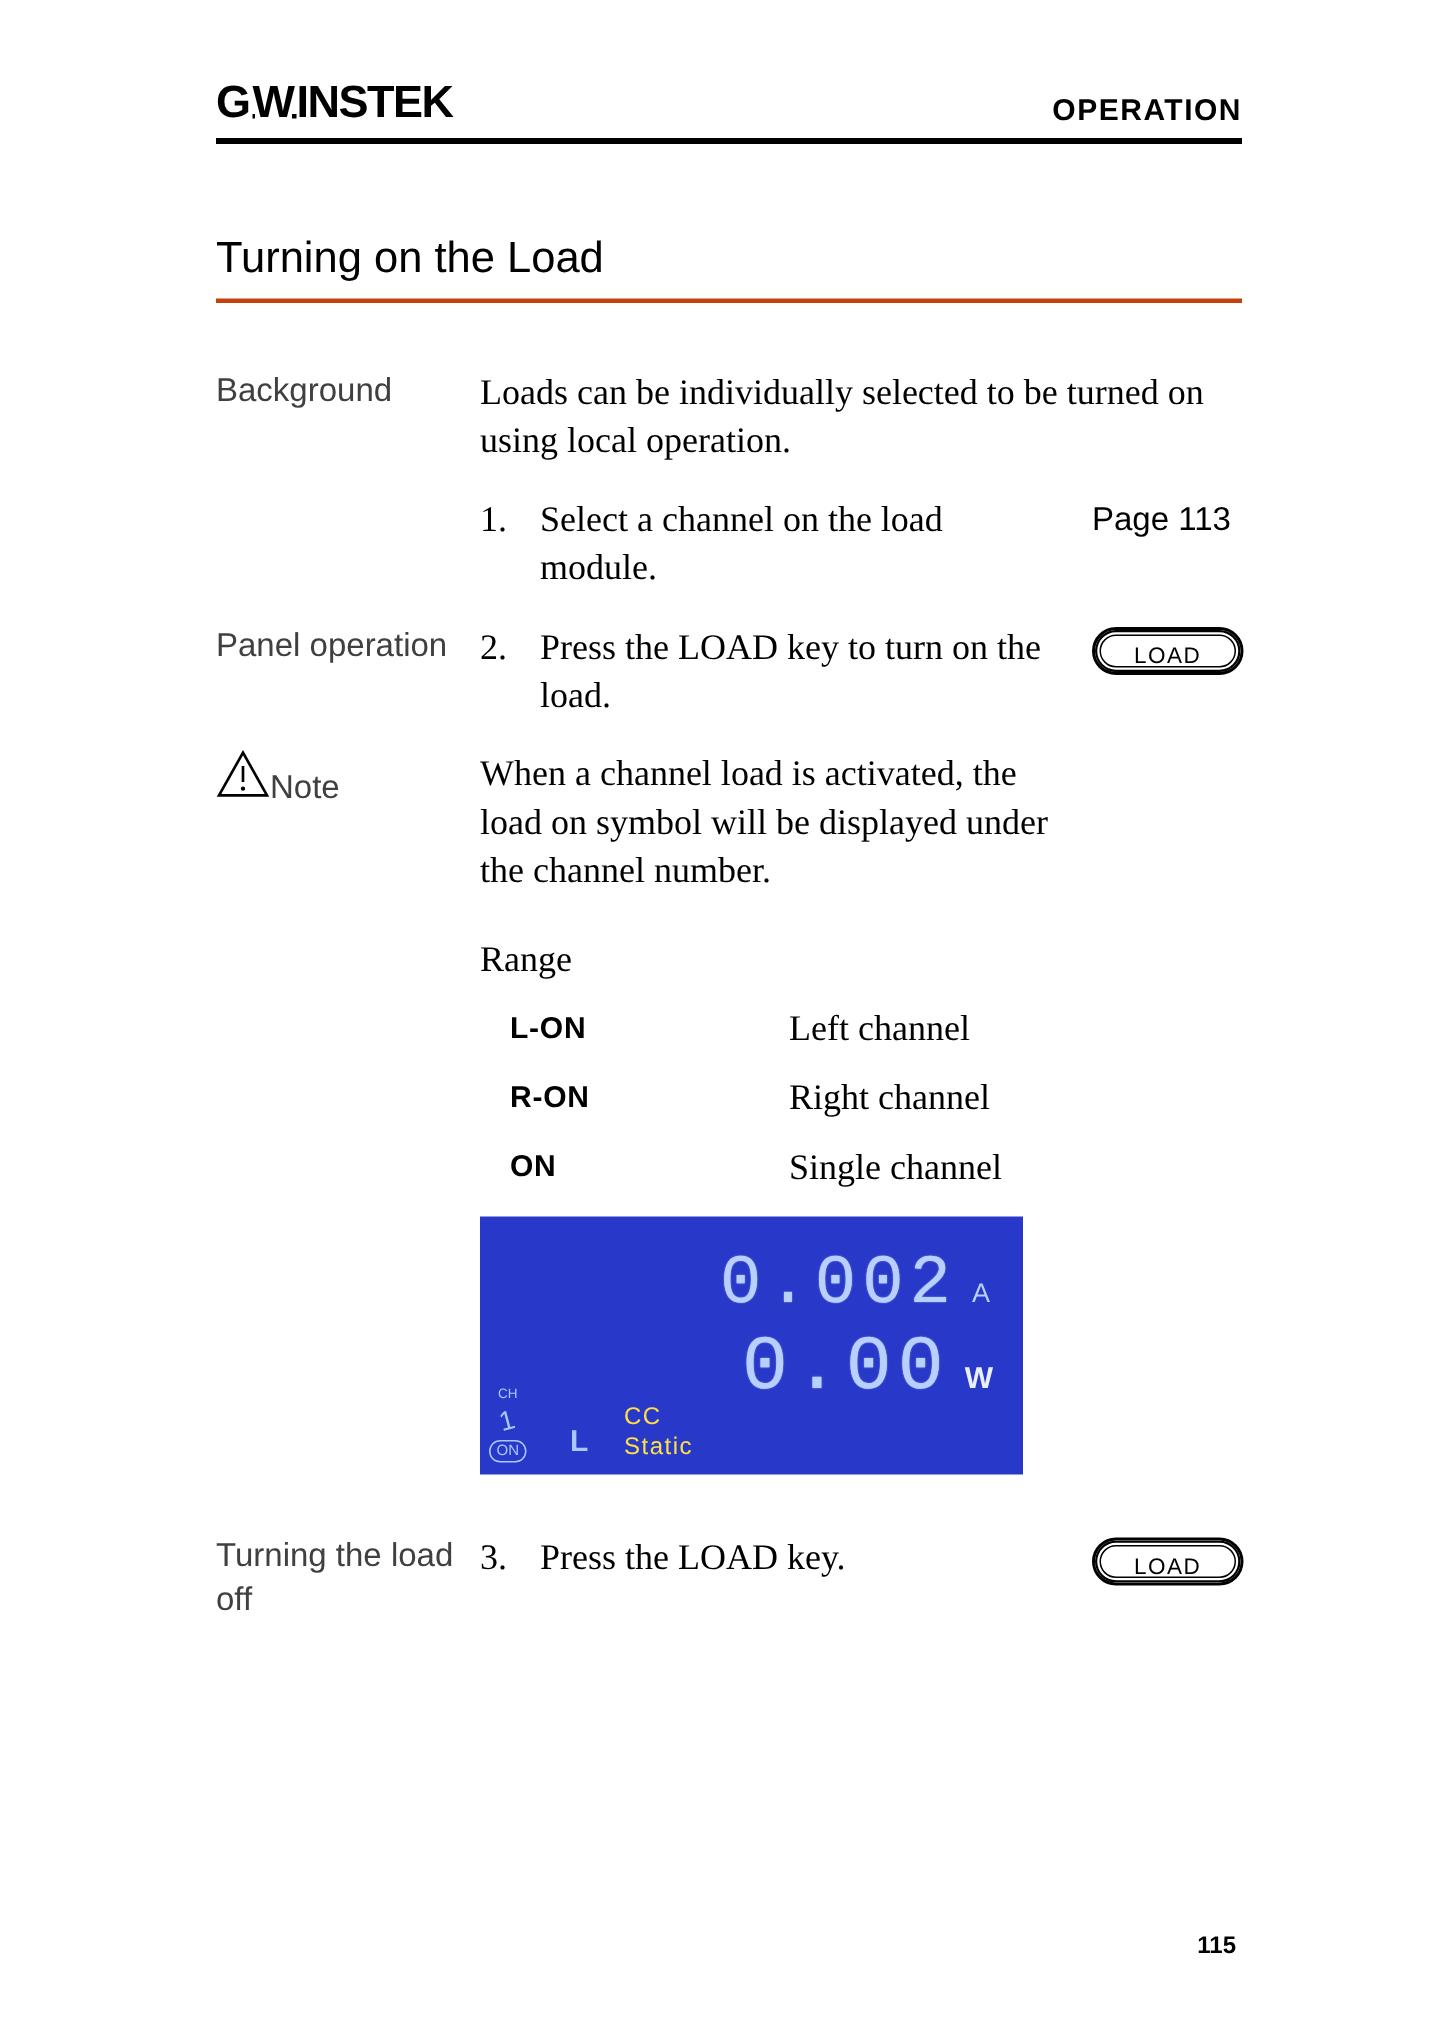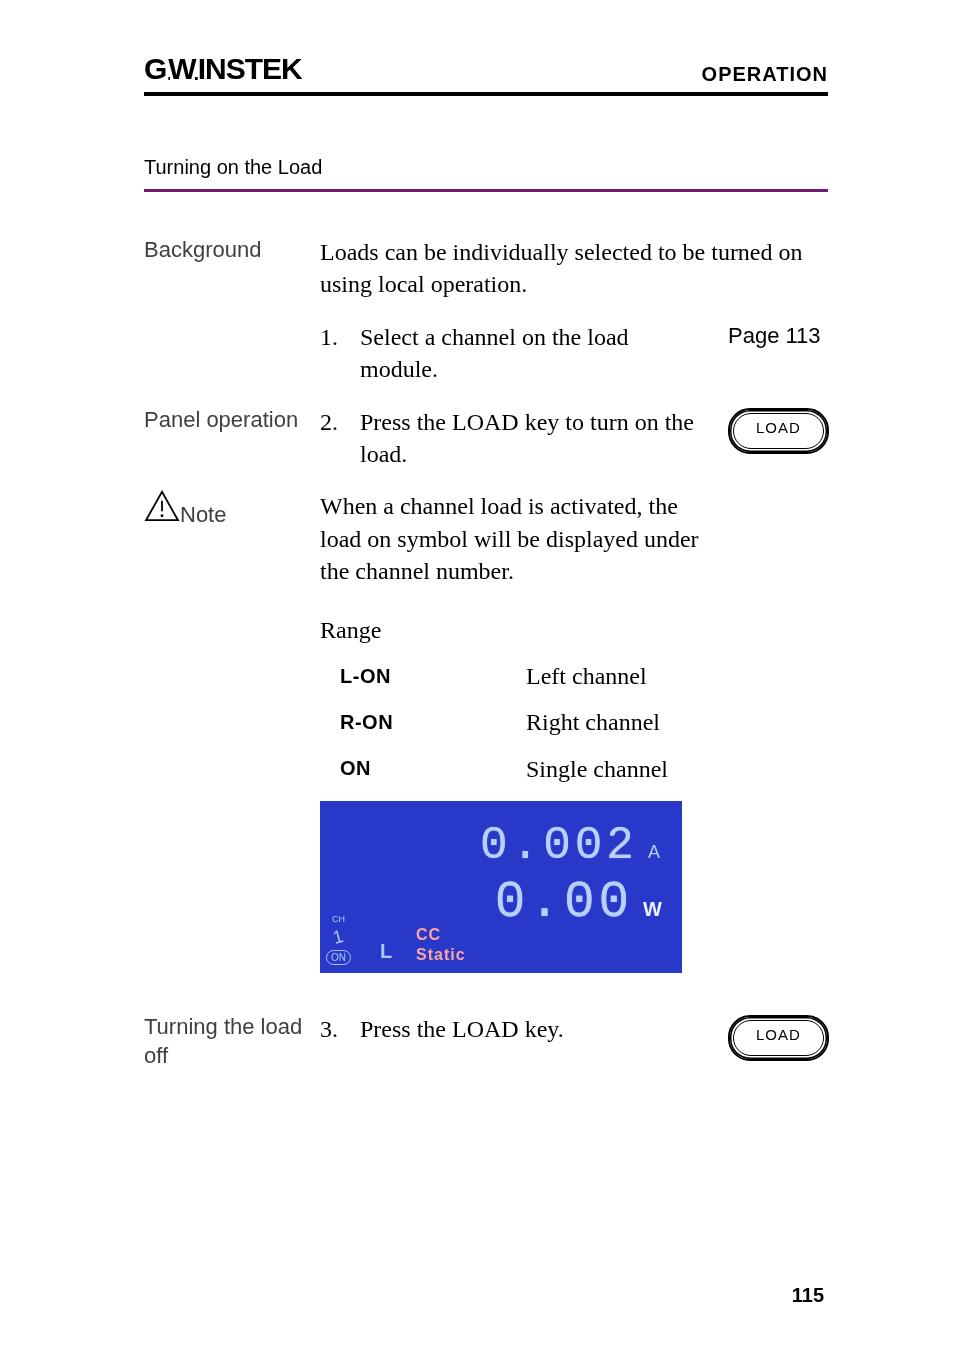--- a/index.html
+++ b/index.html
@@ -3,52 +3,52 @@
 <meta charset="utf-8">
 <style>
   * { box-sizing: border-box; margin: 0; padding: 0; }
   html, body { width: 954px; height: 1349px; background: #fff; font-family: Georgia, 'Times New Roman', serif; color: #000; }
   .page { padding: 52px 126px 40px 144px; position: relative; height: 100%; }
   .header { display: flex; justify-content: space-between; align-items: flex-end; border-bottom: 4px solid #000; padding-bottom: 6px; margin-bottom: 60px; }
   .brand { font-family: Arial, Helvetica, sans-serif; font-weight: 900; font-size: 30px; letter-spacing: 1px; display: flex; align-items: baseline; }
   .brand .g { font-size: 30px; }
   .brand .underline { text-decoration: underline; text-decoration-thickness: 3px; text-underline-offset: -2px; }
   .operation { font-family: Arial, Helvetica, sans-serif; font-weight: 700; font-size: 20px; letter-spacing: 1px; }
-  .section-title { font-family: 'Trebuchet MS', Arial, sans-serif; font-size: 20px; font-weight: 400; color: #000; padding-bottom: 10px; border-bottom: 3px solid #701a75; margin-bottom: 44px; }
+  .section-title { font-family: 'Trebuchet MS', Arial, sans-serif; font-size: 29px; font-weight: 400; color: #000; padding-bottom: 10px; border-bottom: 3px solid #c2410c; margin-bottom: 44px; }
   .row { display: flex; margin-bottom: 20px; align-items: flex-start; }
   .label-col { width: 176px; flex-shrink: 0; font-family: 'Trebuchet MS', Arial, sans-serif; font-size: 22px; color: #404040; line-height: 1.3; }
   .content-col { flex: 1; font-family: Georgia, serif; font-size: 24px; line-height: 1.35; }
   .step { display: flex; gap: 18px; }
   .step-num { width: 22px; flex-shrink: 0; }
   .step-text { flex: 1; padding-right: 12px; }
   .page-ref { width: 100px; flex-shrink: 0; font-family: 'Trebuchet MS', Arial, sans-serif; font-size: 22px; text-align: left; }
-  .key-btn { display: inline-block; border: 2.5px solid #000; border-radius: 22px; padding: 8px 26px 14px; font-family: Arial, sans-serif; font-size: 15px; letter-spacing: 1px; margin-top: 2px; box-shadow: 0 0 0 1.5px #000 inset; position: relative; }
+  .key-btn { display: inline-block; border: 2.5px solid #000; border-radius: 22px; padding: 8px 26px 0; font-family: Arial, sans-serif; font-size: 15px; letter-spacing: 1px; margin-top: 2px; box-shadow: 0 0 0 1.5px #000 inset; position: relative; }
   .key-btn::after { content:""; position:absolute; inset:3px; border:1.5px solid #000; border-radius:18px; pointer-events:none; }
   .note-icon { display: inline-flex; align-items: center; gap: 4px; }
   .note-icon svg { width: 36px; height: 32px; }
   .note-text { font-family: 'Trebuchet MS', Arial, sans-serif; font-size: 22px; margin-top: 18px; }
   .range-block { margin-top: 6px; }
   .range-title { margin-bottom: 14px; }
   .range-row { display: flex; align-items: center; margin-bottom: 14px; }
   .range-sym { width: 186px; font-family: Arial, Helvetica, sans-serif; font-weight: 900; font-size: 20px; letter-spacing: 0.5px; margin-left: 20px; }
   .range-desc { font-family: Georgia, serif; font-size: 24px; }
   .lcd { width: 362px; height: 172px; background: #2838c8; margin-top: 16px; margin-bottom: 20px; position: relative; font-family: Arial, sans-serif; color: #a8c8ff; }
   .lcd .reading-a { position: absolute; top: 14px; right: 22px; display: flex; align-items: baseline; gap: 10px; }
   .lcd .reading-w { position: absolute; top: 68px; right: 20px; display: flex; align-items: baseline; gap: 10px; }
   .seg { font-family: 'Courier New', monospace; font-size: 46px; letter-spacing: 4px; font-weight: 300; color: #b8d0ff; text-shadow: 0 0 1px #b8d0ff; }
   .seg-sm { font-size: 51px; }
   .unit { font-size: 18px; color: #b8d0ff; }
   .unit-w { font-size: 20px; color: #e8f0ff; font-weight: 600; }
   .ch-ind { position: absolute; left: 6px; bottom: 8px; display: flex; flex-direction: column; align-items: center; }
   .ch-label { font-size: 9px; color: #a8c8ff; }
   .ch-arrow { font-size: 18px; color: #a8c8ff; transform: rotate(-15deg); }
   .on-badge { border: 1.5px solid #a8c8ff; border-radius: 10px; font-size: 10px; padding: 0 4px; color: #a8c8ff; }
-  .mode-block { position: absolute; left: 96px; bottom: 8px; font-size: 16px; letter-spacing: 1px; color: #fca5a5; line-height: 1.25; font-weight: bold; }
+  .mode-block { position: absolute; left: 96px; bottom: 8px; font-size: 16px; letter-spacing: 1px; color: #fde047; line-height: 1.25; }
   .l-label { position: absolute; left: 60px; bottom: 8px; font-size: 20px; color: #a8c8ff; font-weight: 600; }
-  .page-num { position: absolute; bottom: 42px; right: 130px; font-family: Arial, sans-serif; font-weight: 700; font-size: 20px; }
+  .page-num { position: absolute; bottom: 42px; right: 130px; font-family: Arial, sans-serif; font-weight: 700; font-size: 16px; }
 </style>
 </head>
 <body>
 
 <div class="page">
 
   <div class="header">
     <div class="brand">
       <span class="g">G</span>
         <span class="underline">W</span>

